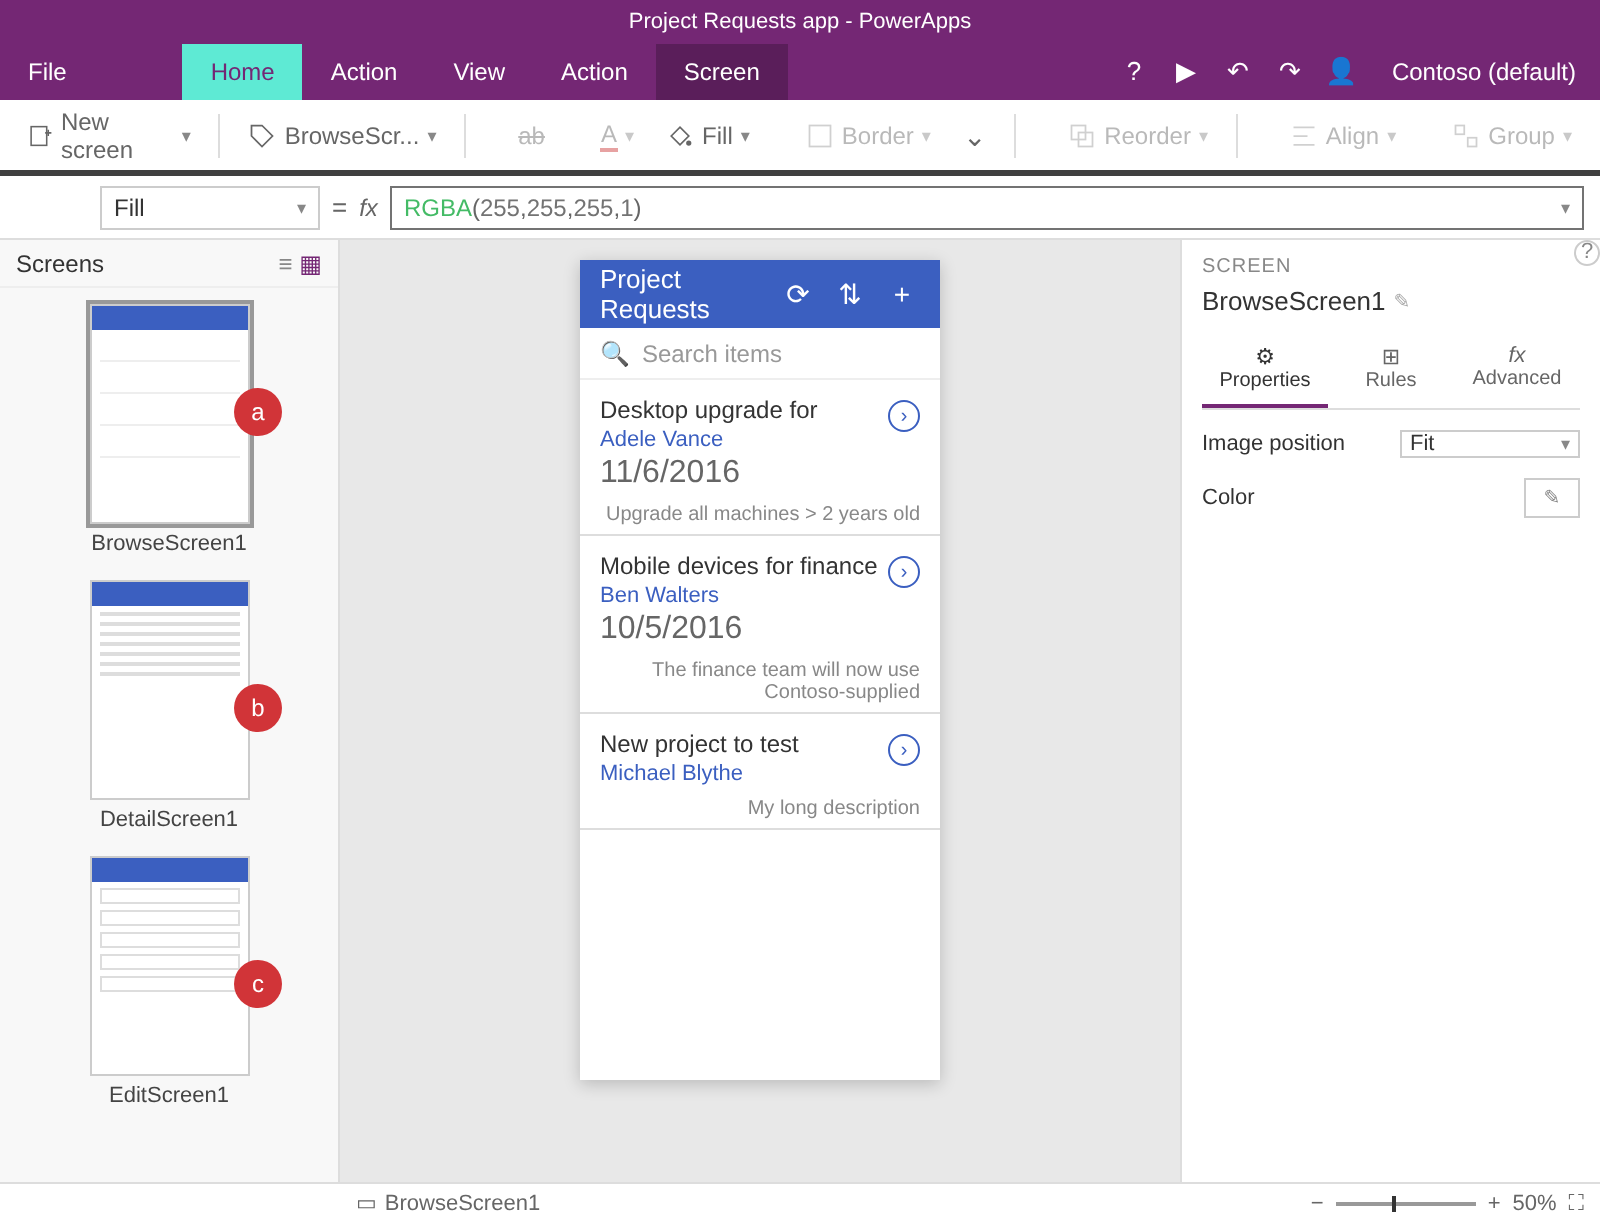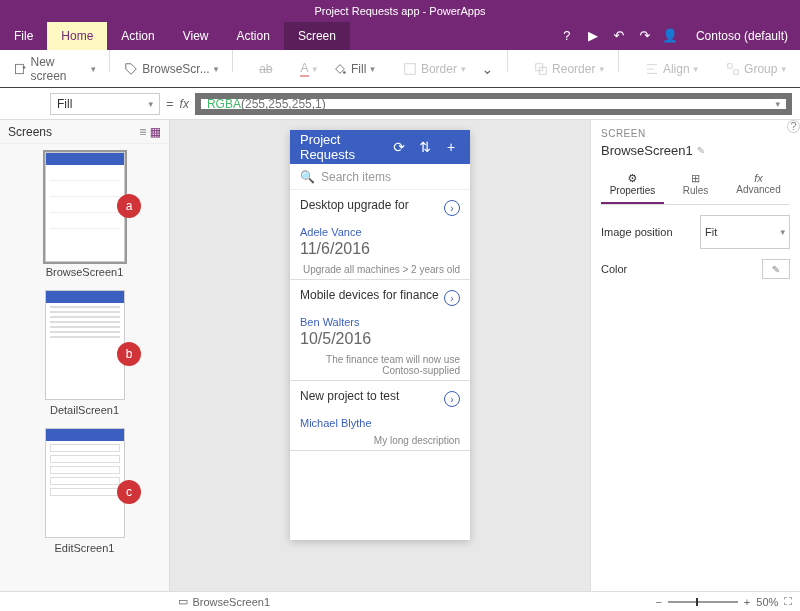--- a/index.html
+++ b/index.html
@@ -1,34 +1,34 @@
 <!DOCTYPE html>
 <html><head>
 <meta charset="utf-8">
 <style>
 * { margin: 0; padding: 0; box-sizing: border-box; font-family: "Segoe UI", sans-serif; }
 body { width: 800px; height: 611px; background: #f3f3f3; overflow: hidden; font-size: 12px; color: #333; }
 .titlebar { height: 22px; background: #742774; color: #fff; text-align: center; line-height: 22px; font-size: 11px; }
 .menubar { height: 28px; background: #742774; display: flex; align-items: stretch; color: #fff; }
 .menubar .tab { padding: 0 14px; line-height: 28px; font-size: 12px; cursor: pointer; }
-.menubar .tab.active { background: #fef9c3; color: #742774; }
+.menubar .tab.active { background: #5eead4; color: #742774; margin-left: 44px; }
 .menubar .tab.screen { background: #5a1e5a; }
 .menubar .spacer { flex: 1; }
 .menubar .iconbtn { width: 26px; text-align: center; line-height: 28px; font-size: 13px; cursor: pointer; }
 .menubar .account { padding: 0 12px; line-height: 28px; font-size: 12px; }
-.ribbon { height: 38px; background: #fff; border-bottom: 1px solid #404040; display: flex; padding: 0 8px; gap: 4px; color: #666; }
+.ribbon { height: 38px; background: #fff; border-bottom: 3px solid #404040; display: flex; align-items: center; padding: 0 8px; gap: 4px; color: #666; }
 .ribbon .rbtn { display: flex; align-items: center; gap: 4px; padding: 4px 6px; cursor: pointer; font-size: 12px; }
 .ribbon .rbtn.dim { opacity: 0.45; margin-left: 12px; }
 .ribbon svg { width: 14px; height: 14px; }
 .ribbon .sep { width: 1px; height: 22px; background: #ddd; margin: 0 4px; }
 .formulabar { height: 32px; background: #fff; border-bottom: 1px solid #ddd; display: flex; align-items: center; padding: 0 8px 0 50px; gap: 6px; }
 .formulabar .propsel { width: 110px; height: 22px; border: 1px solid #ccc; padding: 0 6px; display: flex; align-items: center; justify-content: space-between; font-size: 12px; }
 .formulabar .eq { font-size: 13px; color: #666; }
 .formulabar .fx { font-style: italic; font-size: 12px; color: #666; }
-.formulabar .formula { flex: 1; height: 22px; border: 6px solid #737373; padding: 0 6px; display: flex; align-items: center; font-family: Consolas, monospace; font-size: 12px; }
+.formulabar .formula { flex: 1; height: 22px; border: 1px solid #737373; padding: 0 6px; display: flex; align-items: center; font-family: Consolas, monospace; font-size: 12px; }
 .formula .fn { color: #4b6; } .formula .num { color: #737373; } .formula .punc { color: #666; }
 .workspace { display: flex; height: calc(611px - 22px - 28px - 38px - 32px - 20px); justify-content: center; }
 .screens-panel { width: 170px; background: #f8f8f8; border-right: 1px solid #ddd; display: flex; flex-direction: column; }
 .screens-header { height: 24px; display: flex; align-items: center; justify-content: space-between; padding: 0 8px; font-size: 12px; border-bottom: 1px solid #eee; }
 .screens-list { flex: 1; overflow-y: auto; padding: 8px 0; }
 .thumb-wrap { text-align: center; margin-bottom: 12px; position: relative; }
 .thumb { width: 80px; height: 110px; border: 1px solid #ccc; margin: 0 auto 4px; background: #fff; position: relative; overflow: hidden; }
 .thumb.selected { outline: 2px solid #999; }
 .thumb .th-header { height: 12px; background: #3b5fc0; }
 .thumb .th-row { height: 14px; border-bottom: 1px solid #eee; margin: 2px 4px; }
@@ -37,32 +37,32 @@
 .badge { position: absolute; width: 24px; height: 24px; border-radius: 50%; background: #d13438; color: #fff; font-size: 12px; display: flex; align-items: center; justify-content: center; right: 28px; }
 .canvas-area { flex: 1; background: #e8e8e8; display: flex; align-items: flex-start; justify-content: center; padding-top: 10px; position: relative; }
 .phone { width: 180px; height: 410px; background: #fff; box-shadow: 0 2px 8px rgba(0,0,0,0.2); display: flex; flex-direction: column; }
 .phone-header { height: 34px; background: #3b5fc0; color: #fff; display: flex; align-items: center; padding: 0 10px; gap: 8px; }
 .phone-header .title { flex: 1; font-size: 13px; }
 .phone-header .hicon { width: 18px; text-align: center; cursor: pointer; font-size: 14px; }
 .phone-search { height: 26px; display: flex; align-items: center; padding: 0 10px; gap: 6px; color: #999; font-size: 12px; border-bottom: 1px solid #eee; }
 .phone-list { flex: 1; overflow: hidden; }
 .item { border-bottom: 1px solid #ddd; padding: 8px 10px 4px; position: relative; }
 .item .it-title { font-size: 12px; color: #333; }
-.item .it-person { font-size: 11px; color: #3b5fc0; margin-top: 14px; }
+.item .it-person { font-size: 11px; color: #3b5fc0; margin-top: 2px; }
 .item .it-date { font-size: 16px; color: #666; margin-top: 2px; }
 .item .it-desc { font-size: 10px; color: #888; text-align: right; margin-top: 6px; }
 .item .it-arrow { position: absolute; right: 10px; top: 10px; width: 16px; height: 16px; border: 1.5px solid #3b5fc0; border-radius: 50%; display: flex; align-items: center; justify-content: center; color: #3b5fc0; font-size: 10px; }
 .props-panel { width: 210px; background: #fff; border-left: 1px solid #ddd; padding: 8px 10px; }
 .props-panel .section { font-size: 10px; color: #888; letter-spacing: 0.5px; }
 .props-panel .scrname { font-size: 13px; margin: 4px 0 8px; color: #333; display:flex; align-items:center; gap:4px;}
 .props-tabs { display: flex; border-bottom: 1px solid #ddd; margin-bottom: 10px; }
 .props-tabs .ptab { flex: 1; text-align: center; font-size: 10px; padding: 6px 0; cursor: pointer; color: #666; }
 .props-tabs .ptab.active { border-bottom: 2px solid #742774; color: #333; }
 .prop-row { display: flex; align-items: center; justify-content: space-between; margin-bottom: 10px; font-size: 11px; }
-.prop-row .pval { width: 90px; height: 34px; border: 1px solid #ccc; padding: 0 4px; display: flex; align-items: center; justify-content: space-between; font-size: 11px; }
+.prop-row .pval { width: 90px; height: 14px; border: 1px solid #ccc; padding: 0 4px; display: flex; align-items: center; justify-content: space-between; font-size: 11px; }
 .prop-row .colorbox { width: 28px; height: 20px; border: 1px solid #ccc; display:flex; align-items:center; justify-content:center; }
 .statusbar { height: 20px; background: #fff; border-top: 1px solid #ddd; display: flex; align-items: center; padding: 0 8px; font-size: 11px; color: #666; }
 .statusbar .spacer { flex: 1; }
 .statusbar .zoom { display: flex; align-items: center; gap: 6px; }
 .caret { font-size: 9px; color: #888; }
 .help-icon { position:absolute; right:0; top:0; font-size:11px; color:#888; border:1px solid #ccc; border-radius:50%; width:13px; height:13px; text-align:center; line-height:11px;}
 </style>
 </head>
 <body>
 

